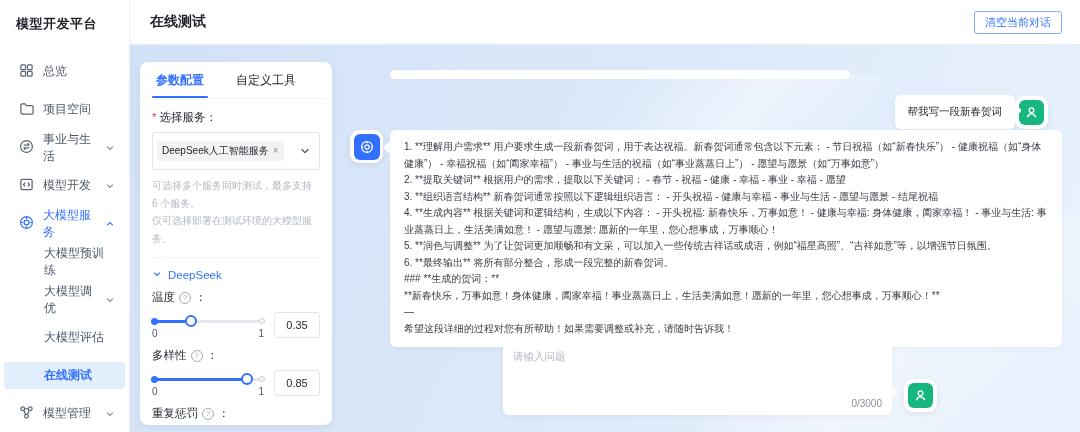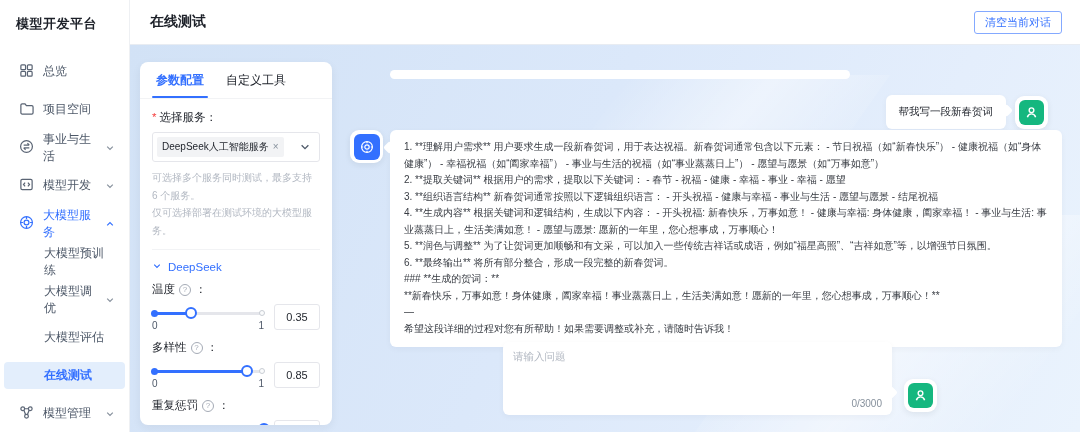--- a/index.html
+++ b/index.html
@@ -27,28 +27,28 @@
   .clear-btn { height:23px; padding:0 10px; font-size:11px; color:#3370ff; border:1px solid #84a9ff; background:#fff; border-radius:3px; cursor:pointer; font-family:inherit; }
 
   .content { flex:1; position:relative; overflow:hidden;
     background:linear-gradient(115deg,#d2e2f6 0%,#dbe8fa 45%,#e4eefc 75%,#eaf3fd 100%); }
   .deco { position:absolute; background:linear-gradient(100deg,rgba(255,255,255,0) 0%,rgba(255,255,255,.45) 50%,rgba(255,255,255,0) 100%); transform:skewX(-35deg); pointer-events:none; }
   .deco1 { width:260px; height:200px; left:430px; top:30px; }
   .deco2 { width:300px; height:220px; left:640px; top:170px; }
 
   
   .config-card { position:absolute; left:10px; top:17px; bottom:7px; width:192px; background:#fff; border-radius:8px; box-shadow:0 3px 10px rgba(29,33,41,.06); overflow:hidden; }
-  .tabs { display:flex; gap:22px; padding:0 16px; height:37px; border-bottom:1px solid #f2f3f5; }
+  .tabs { display:flex; gap:32px; padding:0 16px; height:37px; border-bottom:1px solid #f2f3f5; }
   .tab { font-size:12px; color:#1d2129; display:flex; align-items:center; position:relative; cursor:pointer; }
   .tab.active { color:#3370ff; font-weight:bold; }
   .tab.active::after { content:""; position:absolute; left:-4px; right:-4px; bottom:0; height:2px; background:#3370ff; border-radius:1px; }
   .card-body { padding:11px 12px 0; }
   .field-label { font-size:11.5px; color:#1d2129; margin-bottom:7px; }
   .req { color:#f53f3f; margin-right:3px; }
-  .select-box { border:1px solid #e5e6eb; border-radius:3px; height:30px; display:flex; align-items:center; padding:0 8px 0 4px; cursor:pointer; }
+  .select-box { border:1px solid #e5e6eb; border-radius:3px; height:38px; display:flex; align-items:center; padding:0 8px 0 4px; cursor:pointer; }
   .tag { background:#f2f3f5; border-radius:2px; font-size:10px; color:#1d2129; padding:3px 5px; display:flex; align-items:center; gap:4px; white-space:nowrap; }
   .tag-x { color:#86909c; font-size:10px; line-height:1; cursor:pointer; }
   .select-chev { margin-left:auto; color:#4e5969; display:flex; }
   .helper { font-size:10px; color:#b2b8c2; line-height:1.75; margin-top:7px; }
   .divider { height:1px; background:#f2f3f5; margin:10px 0; }
   .section-toggle { color:#3370ff; font-size:11.5px; display:flex; align-items:center; gap:6px; margin:11px 0 4px; cursor:pointer; }
   .param-label { font-size:11.5px; color:#1d2129; display:flex; align-items:center; gap:4px; margin:9px 0 7px; }
   .help-circle { width:12px; height:12px; border:1px solid #a5abb6; border-radius:50%; color:#a5abb6; font-size:8px; display:inline-flex; align-items:center; justify-content:center; }
   .param-row { display:flex; gap:10px; align-items:flex-start; }
   .slider-wrap { flex:1; padding-top:3px; }
@@ -56,21 +56,21 @@
   .track { height:3px; background:#e5e6eb; border-radius:2px; width:100%; }
   .fill { position:absolute; height:3px; background:#3370ff; border-radius:2px; left:0; }
   .dot-start { position:absolute; left:-1px; width:7px; height:7px; background:#3370ff; border-radius:50%; }
   .thumb { position:absolute; width:12px; height:12px; background:#fff; border:2px solid #3370ff; border-radius:50%; transform:translateX(-50%); }
   .dot-end { position:absolute; right:-1px; width:6px; height:6px; background:#fafbfc; border:1px solid #c9cdd4; border-radius:50%; }
   .minmax { display:flex; justify-content:space-between; font-size:10px; color:#4e5969; margin-top:1px; }
   .num-box { width:46px; height:26px; border:1px solid #e5e6eb; border-radius:3px; font-size:11px; display:flex; align-items:center; justify-content:center; color:#1d2129; background:#fff; }
 
   
   .prev-bar { position:absolute; left:260px; top:25px; width:460px; height:9px; background:#fff; border-radius:5px; }
-  .user-row { position:absolute; top:50px; right:32px; display:flex; gap:9px; align-items:flex-end; }
+  .user-row { position:absolute; top:50px; right:32px; display:flex; align-items:flex-end; }
   .bubble { background:#fff; border-radius:6px; position:relative; box-shadow:0 2px 6px rgba(29,33,41,.04); }
   .user-bubble { padding:10px 13px; font-size:10.5px; color:#1d2129; white-space:nowrap; }
   .tail-right::after { content:""; position:absolute; right:-5px; top:11px; width:9px; height:9px; background:#fff; transform:rotate(45deg); border-radius:2px; }
   .tail-left::before { content:""; position:absolute; left:-5px; top:13px; width:9px; height:9px; background:#fff; transform:rotate(45deg); border-radius:2px; }
   .avatar-frame { width:33px; height:33px; background:#fff; border-radius:9px; display:flex; align-items:center; justify-content:center; box-shadow:0 2px 6px rgba(29,33,41,.08); flex-shrink:0; }
   .avatar-green { width:25px; height:25px; background:#15b77f; border-radius:6px; display:flex; align-items:center; justify-content:center; }
   .avatar-blue { width:26px; height:26px; background:#3370ff; border-radius:6px; display:flex; align-items:center; justify-content:center; }
   .ai-row { position:absolute; left:220px; top:85px; right:18px; display:flex; gap:7px; align-items:flex-start; }
   .ai-bubble { flex:1; padding:9px 14px 10px; font-size:10px; line-height:16.5px; color:#383c43; }
   .msg-line { min-height:16.5px; }

